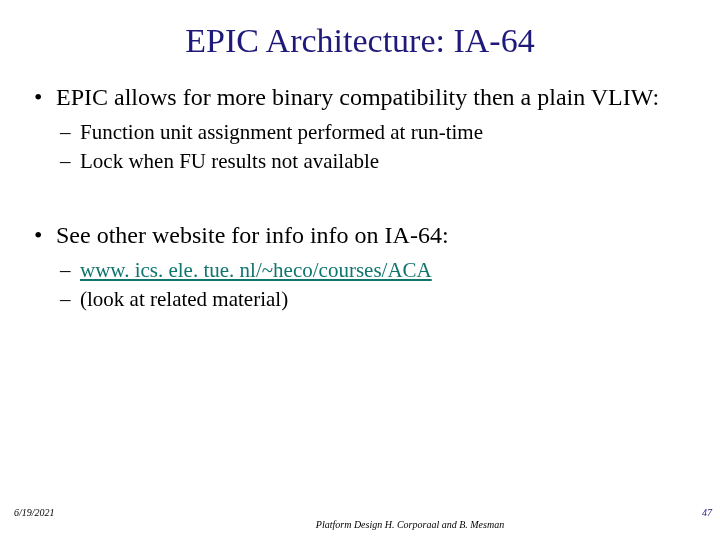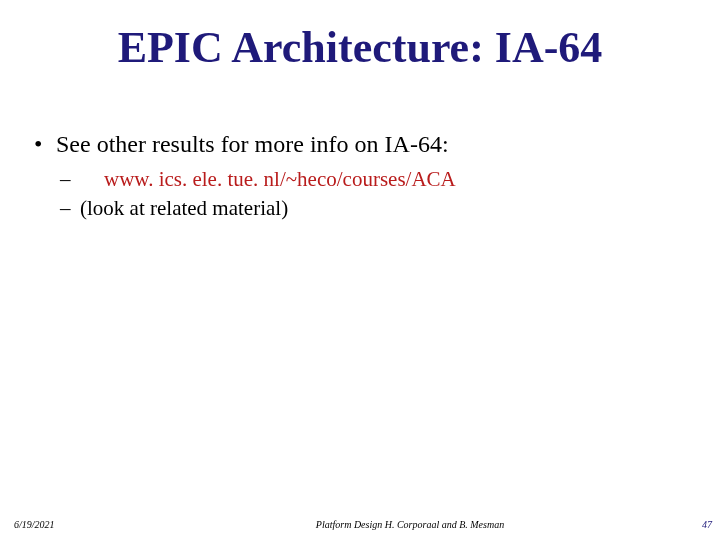--- a/index.html
+++ b/index.html
@@ -1,44 +1,51 @@
 <!DOCTYPE html>
 <html><head>
 <meta charset="utf-8">
 <style>
   * { margin: 0; padding: 0; box-sizing: border-box; }
   html, body { width: 720px; height: 540px; font-family: "Times New Roman", Times, serif; background: #fff; color: #000; }
   .slide { width: 720px; height: 540px; position: relative; padding: 18px 30px 0 30px; }
-  .title { text-align: center; font-size: 44px; color: #1f1a7a; margin-top: 4px; margin-bottom: 22px; font-weight: 700; }
+  .title { text-align: center; font-size: 34px; color: #1f1a7a; margin-top: 4px; margin-bottom: 22px; font-weight: 400; }
   .body { font-size: 24px; line-height: 1.28; }
   ul.lvl1 { list-style: none; padding-left: 26px; }
   ul.lvl1 > li { position: relative; margin-bottom: 12px; }
   ul.lvl1 > li::before { content: "•"; position: absolute; left: -22px; top: 0; font-size: 24px; }
   ul.lvl2 { list-style: none; padding-left: 24px; margin-top: 6px; font-size: 21px; }
   ul.lvl2 > li { position: relative; margin-bottom: 2px; }
   ul.lvl2 > li::before { content: "–"; position: absolute; left: -20px; top: 0; }
-  .link { color: #b91c1c; margin-left: 24px; }
-  .footer { position: absolute; bottom: 10px; left: 0; width: 720px; display: flex; align-items: flex-end; font-size: 10px; font-style: italic; }
+  .link { text-decoration: underline; color: #0f766e; }
+  .footer { position: absolute; bottom: 10px; left: 0; width: 720px; display: flex; align-items: flex-start; font-size: 10px; font-style: italic; }
   .footer-date { width: 160px; padding-left: 14px; }
   .footer-center { flex: 1; text-align: center; margin-top: 12px; }
   .footer-page { width: 60px; text-align: right; padding-right: 8px; color: #1f1a7a; }
 </style>
 <style>.nospacermark::before{content:none !important;}</style></head>
 <body>
 
 <div class="slide">
   <h1 class="title">EPIC Architecture: IA-64</h1>
 
   <div class="body">
     <ul class="lvl1">
+      <li>
+        <span>EPIC allows for more binary compatibility then a plain VLIW:</span>
+        <ul class="lvl2">
+          <li>Function unit assignment performed at run-time</li>
+          <li>Lock when FU results not available</li>
+        </ul>
+      </li>
 
       <li style="height: 34px; list-style: none; margin-bottom: 0px; position: static; content: none;" class="nospacermark"></li>
 
       <li>
-        <span>See other results for more info on IA-64:</span>
+        <span>See other website for info info on IA-64:</span>
         <ul class="lvl2">
           <li>
             <span class="link">www. ics. ele. tue. nl/~heco/courses/ACA</span>
           </li>
           <li>(look at related material)</li>
         </ul>
       </li>
     </ul>
   </div>
 

